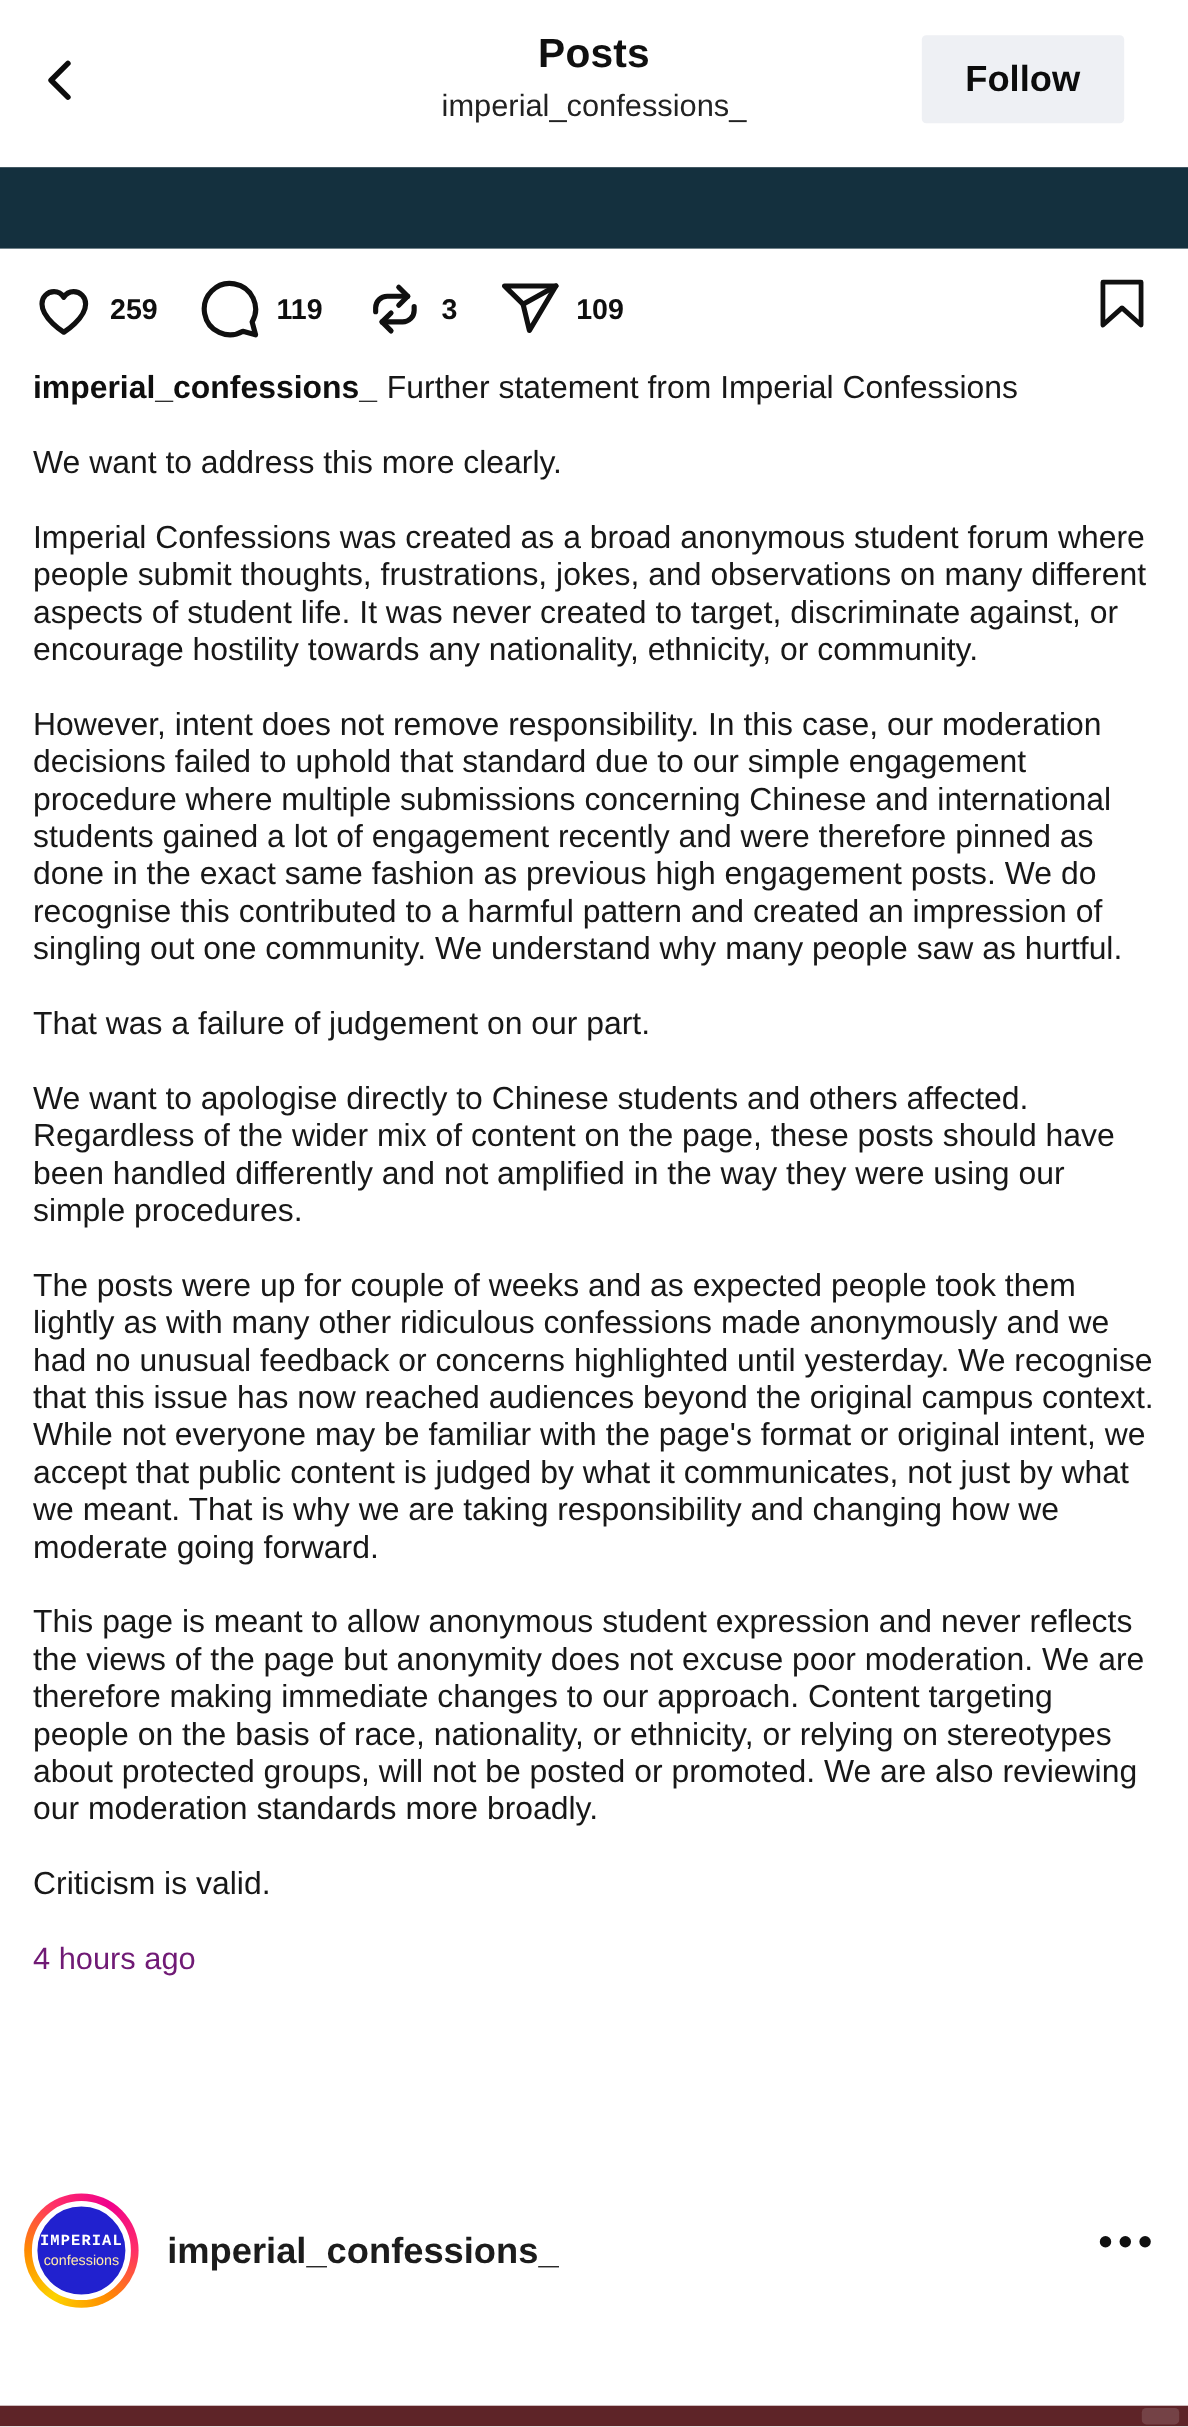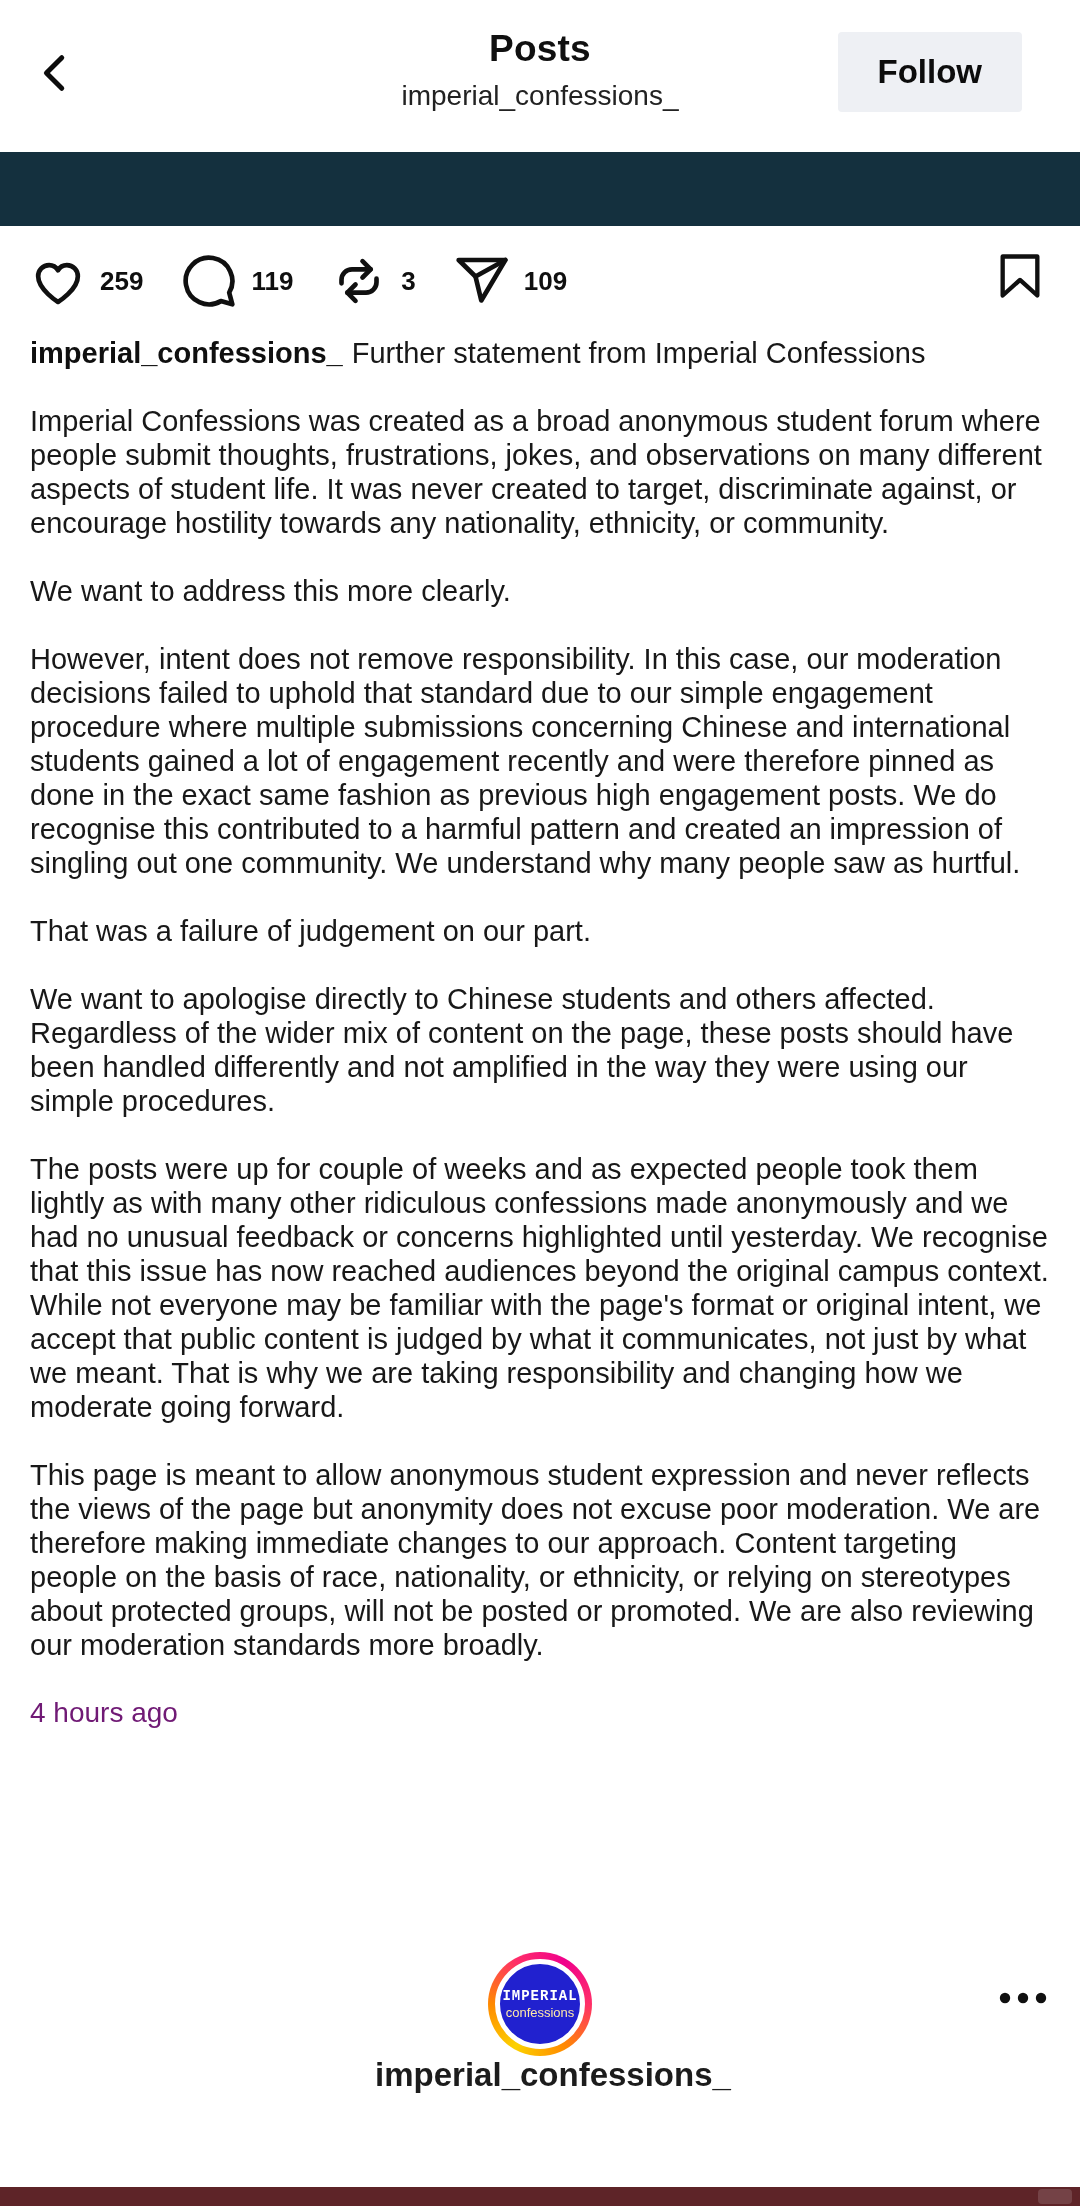--- a/index.html
+++ b/index.html
@@ -33,21 +33,21 @@
   .bookmark { position:absolute; right:4px; top:2px; cursor:pointer; }
   .icon-stroke { fill:none; stroke:#101010; stroke-width:2; stroke-linecap:round; stroke-linejoin:round; }
 
   
   .caption { position:absolute; top:336px; left:30px; width:1022px; font-size:29px; line-height:34px; color:#181818; }
   .caption p { margin:0 0 34px 0; }
   .cap-user { font-weight:700; margin-right:9px; color:#0f0f0f; }
   .timestamp { font-size:28px; color:#701a75; margin-top:4px; }
 
   
-  .footer { position:absolute; top:1952px; left:22px; width:1036px; height:108px; display:flex; align-items:center;flex-direction:column; }
+  .footer { position:absolute; top:1992px; left:22px; width:1036px; height:108px; display:flex; align-items:center; }
   .avatar {
     width:104px; height:104px; border-radius:50%;
     background:conic-gradient(from 210deg, #fcd200, #ff8a00, #ff2f68, #f0008c, #ff2f68, #ff8a00, #fcd200);
     display:flex; align-items:center; justify-content:center; flex:0 0 auto; cursor:pointer;
   }
   .avatar-inner {
     width:90px; height:90px; border-radius:50%; background:#2121cf; border:5px solid #ffffff;
     display:flex; flex-direction:column; align-items:center; justify-content:center; overflow:hidden;
   }
   .avatar-line1 { font-family:"Liberation Mono", monospace; font-size:14px; font-weight:700; letter-spacing:1px; color:#ffffff; }
@@ -122,27 +122,28 @@
       <span>
         <svg width="52" height="56" viewBox="0 0 24 24">
             <polygon class="icon-stroke" points="20 21 12 13.8 4 21 4 3 20 3 20 21"></polygon>
           </svg>
       </span>
     </div>
   </div>
 
   <div class="caption">
     <p><span class="cap-user">imperial_confessions_</span><span>Further statement from Imperial Confessions</span></p>
+    <p>We want to address this more clearly.</p>
     <p>Imperial Confessions was created as a broad anonymous student forum where people submit thoughts, frustrations, jokes, and observations on many different aspects of student life. It was never created to target, discriminate against, or encourage hostility towards any nationality, ethnicity, or community.</p>
-    <p>We want to address this more clearly.</p>
     <p>However, intent does not remove responsibility. In this case, our moderation decisions failed to uphold that standard due to our simple engagement procedure where multiple submissions concerning Chinese and international students gained a lot of engagement recently and were therefore pinned as done in the exact same fashion as previous high engagement posts. We do recognise this contributed to a harmful pattern and created an impression of singling out one community. We understand why many people saw as hurtful.</p>
     <p>That was a failure of judgement on our part.</p>
     <p>We want to apologise directly to Chinese students and others affected. Regardless of the wider mix of content on the page, these posts should have been handled differently and not amplified in the way they were using our simple procedures.</p>
     <p>The posts were up for couple of weeks and as expected people took them lightly as with many other ridiculous confessions made anonymously and we had no unusual feedback or concerns highlighted until yesterday. We recognise that this issue has now reached audiences beyond the original campus context. While not everyone may be familiar with the page's format or original intent, we accept that public content is judged by what it communicates, not just by what we meant. That is why we are taking responsibility and changing how we moderate going forward.</p>
     <p>This page is meant to allow anonymous student expression and never reflects the views of the page but anonymity does not excuse poor moderation. We are therefore making immediate changes to our approach. Content targeting people on the basis of race, nationality, or ethnicity, or relying on stereotypes about protected groups, will not be posted or promoted. We are also reviewing our moderation standards more broadly.</p>
+    <p>Criticism is valid.</p>
     <div class="timestamp">4 hours ago</div>
   </div>
 
   <div class="footer">
     <div class="avatar">
       <div class="avatar-inner">
         <span class="avatar-line1">IMPERIAL</span>
         <span class="avatar-line2">confessions</span>
       </div>
     </div>

